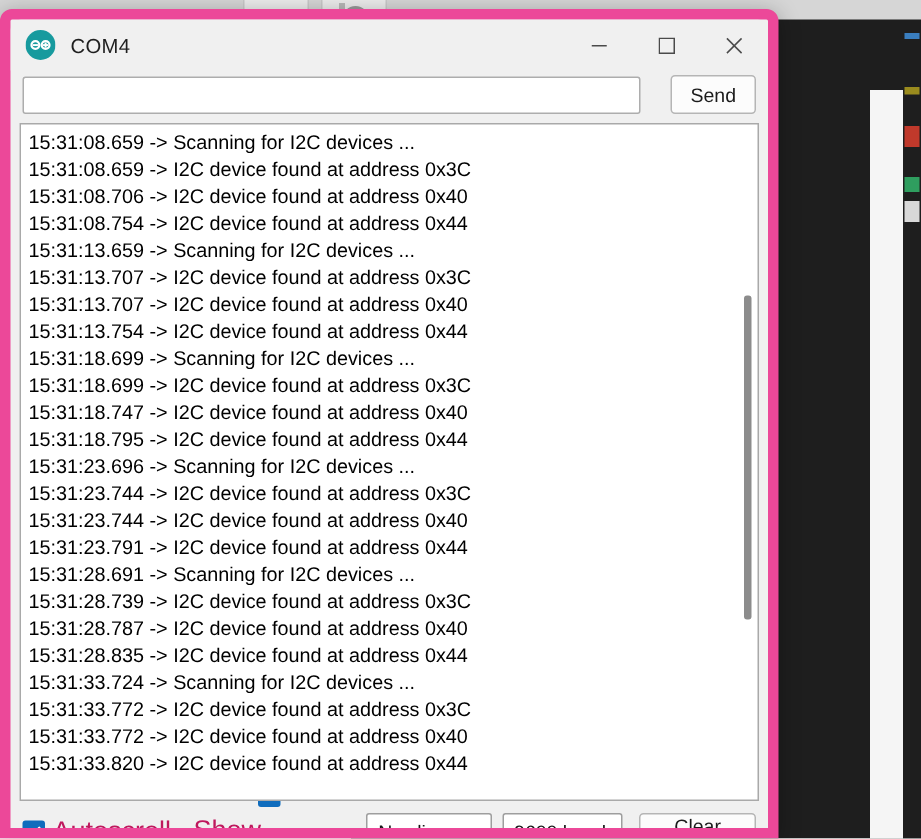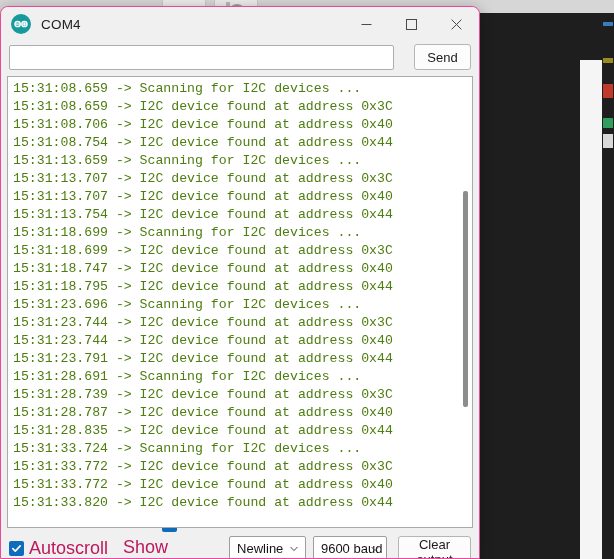--- a/index.html
+++ b/index.html
@@ -107,24 +107,24 @@
     left: 580px; top: 60px;
     width: 22px; height: 499px;
     background: #f5f5f5;
   }
 
   
   #serial-monitor-window {
     position: absolute;
     left: 0px;
     top: 6px;
-    width: 480px;
+    width: 519px;
     height: 553px;
     background: #f0f0f0;
-    border: 1px solid #ec4899;
+    border: 7px solid #ec4899;
     border-radius: 8px 8px 0 0;
     box-sizing: border-box;
     box-shadow: 0 2px 14px rgba(0,0,0,0.28);
     overflow: hidden;
   }
 
   
   #title-bar {
     position: relative;
     height: 34px;
@@ -195,24 +195,24 @@
     position: relative;
     margin: 0 6px;
     height: 452px;
     background: #ffffff;
     border: 1px solid #a9a9a9;
     box-sizing: border-box;
     overflow: hidden;
   }
   #output-lines {
     padding: 3px 0 0 5px;
-    font-family: Liberation Mono, monospace;
+    font-family: Liberation Sans, sans-serif;
     font-size: 13.2px;
     line-height: 18px;
-    color: #4d7c0f;
+    color: #000000;
     white-space: pre;
   }
   .out-line { height: 18px; }
 
   
   #output-scrollbar-track {
     position: absolute;
     right: 2px; top: 2px;
     width: 8px; bottom: 2px;
     background: transparent;

